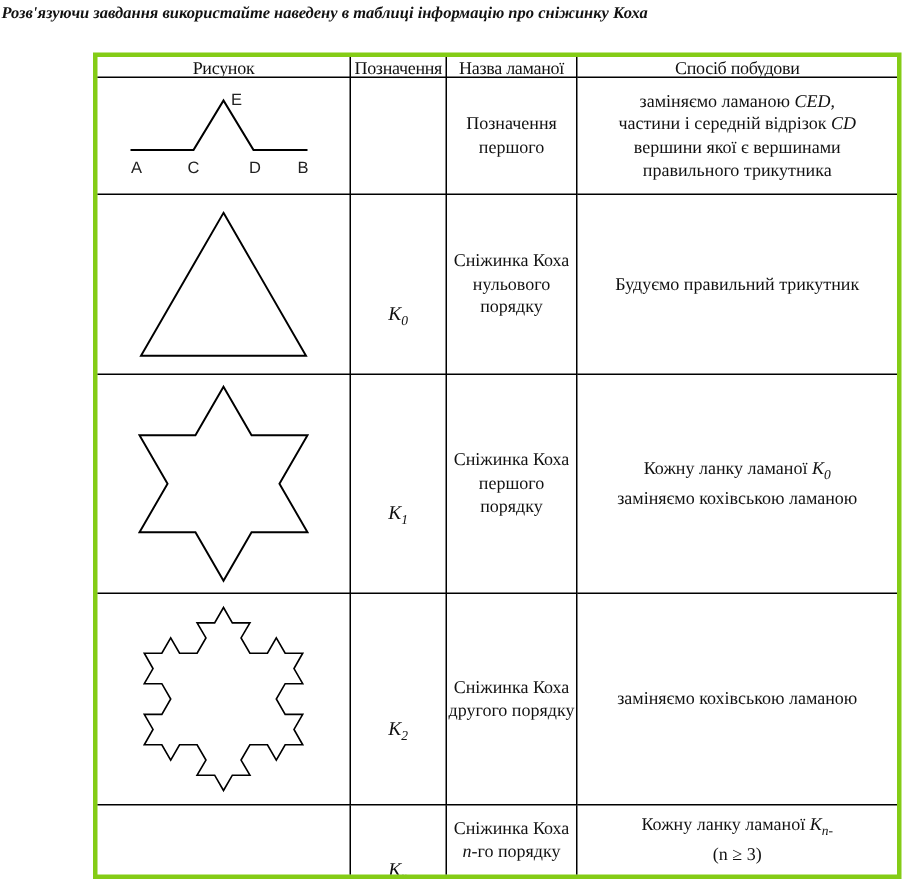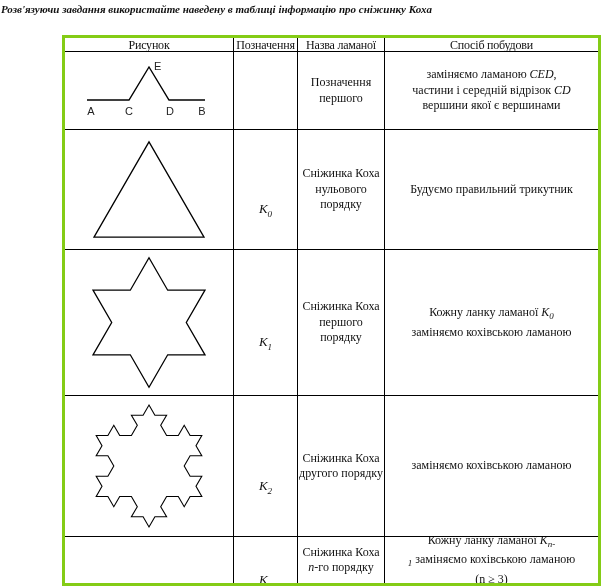--- a/index.html
+++ b/index.html
@@ -57,20 +57,21 @@
   </div>
   <div class="cell"></div>
   <div class="cell">
     <div class="line">Позначення</div>
     <div class="line">першого</div>
   </div>
   <div class="cell lc">
     <div class="line">заміняємо ламаною <i>CED</i>,</div>
     <div class="line">частини і середній відрізок <i>CD</i></div>
     <div class="line">вершини якої є вершинами</div>
+    <div class="line">правильного трикутника</div>
   </div>
 
   <div class="cell">
     <svg width="166" height="117" viewBox="0 0 166 117">
       <polygon fill="none" stroke="#000" stroke-width="1.3" points="83.0,10.9 138.0,106.1 28.0,106.1"></polygon>
     </svg>
   </div>
   <div class="cell">
     <div class="line notation"><i>K</i><sub><i>0</i></sub></div>
   </div>
@@ -120,17 +121,16 @@
   <div class="cell lr"></div>
   <div class="cell lr">
     <div class="line notation"><i>K</i><sub><i>n</i></sub></div>
   </div>
   <div class="cell lr">
     <div class="line">Сніжинка Коха</div>
     <div class="line"><i>n</i>-го порядку</div>
   </div>
   <div class="cell lc lr">
     <div class="line">Кожну ланку ламаної <i>K</i><sub><i>n-</i></sub></div>
-    <div class="line"><sub><i>1</i></sub> заміняємо кохівською ламаною</div>
     <div class="line">(n ≥ 3)</div>
   </div>
 
 </div>
 
 </body></html>

